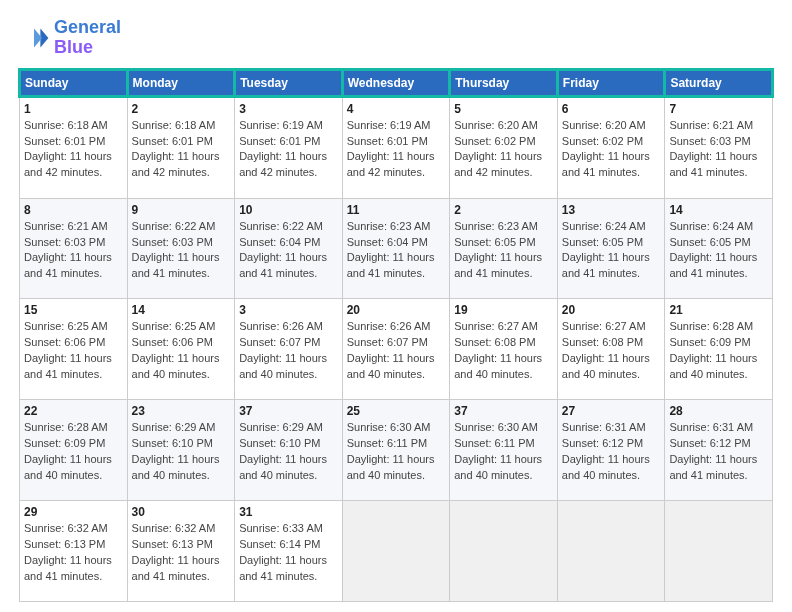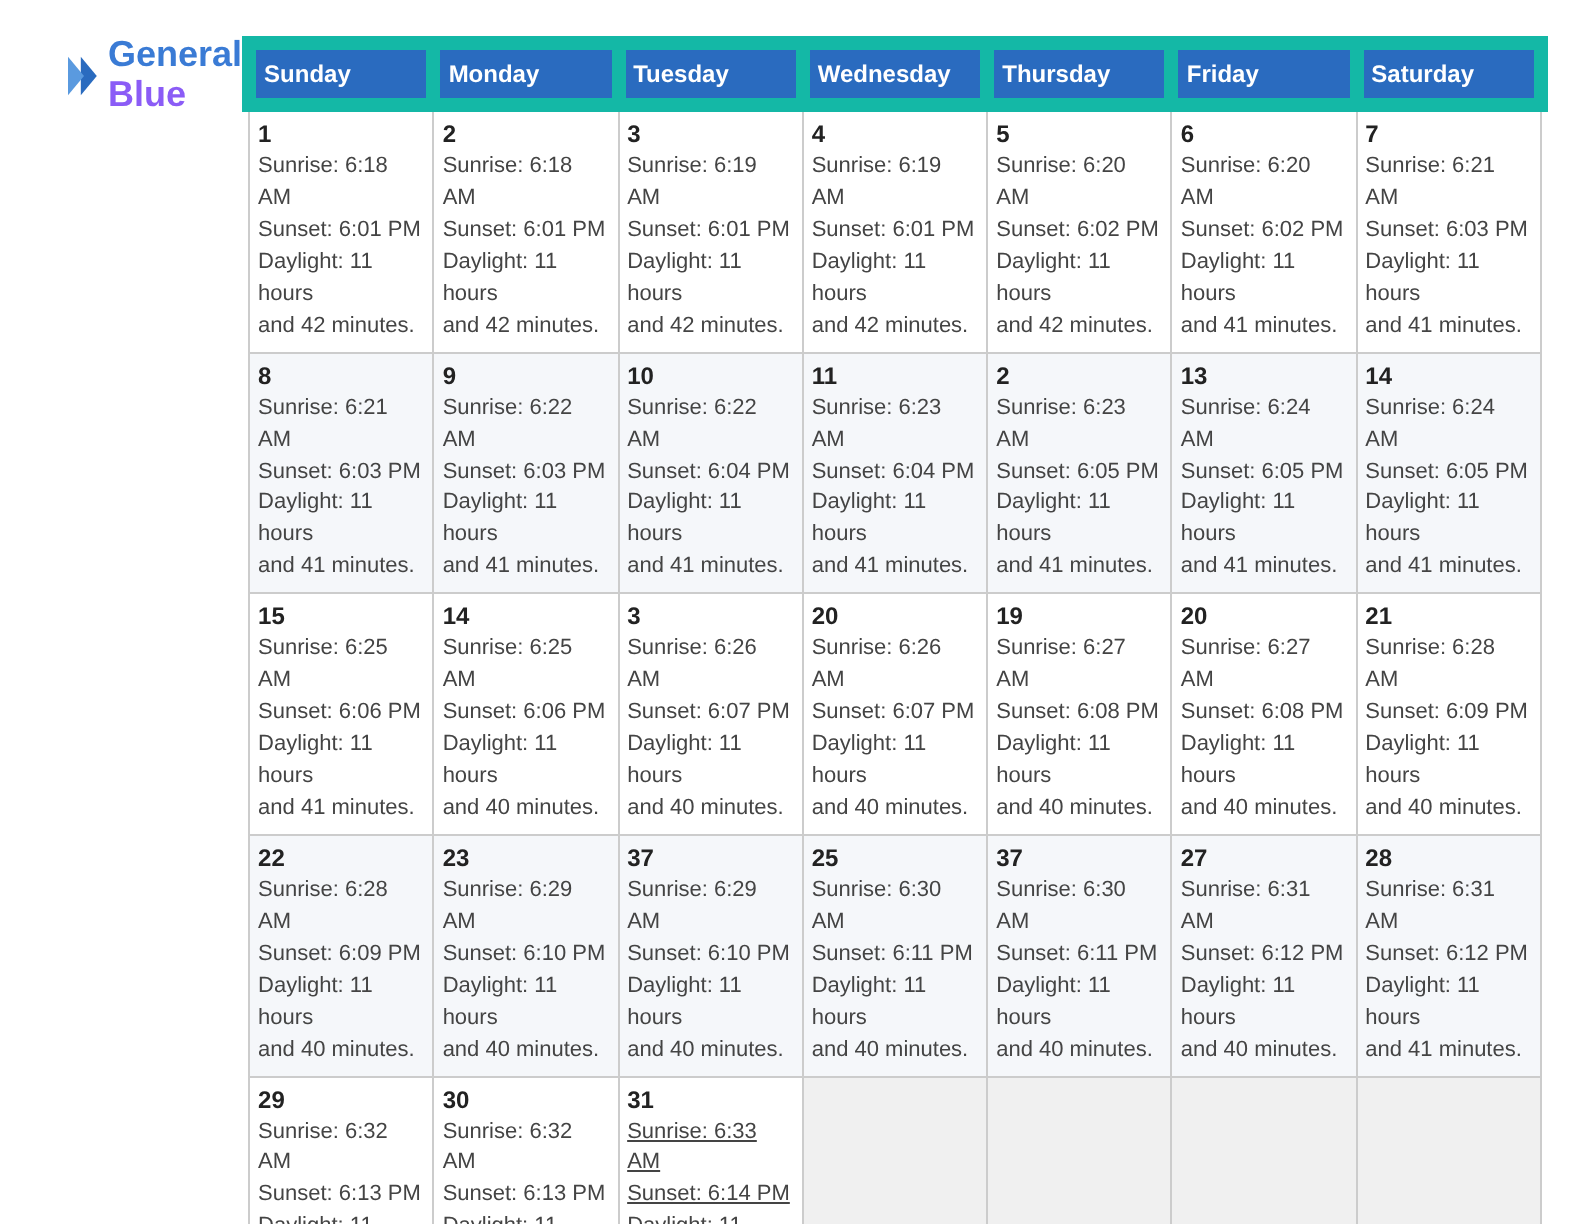--- a/index.html
+++ b/index.html
@@ -8,21 +8,21 @@
       background: #fff;
       width: 792px;
       height: 612px;
       overflow: hidden;
     }
     .page {
       width: 792px;
       height: 612px;
       padding: 18px 18px 10px 18px;
       display: flex;
-      flex-direction: row;
+      flex-direction: column;
     }
     .header {
       display: flex;
       justify-content: space-between;
       align-items: flex-start;
       margin-bottom: 10px;
     }
     .logo {
       display: flex;
       align-items: center;
@@ -59,21 +59,21 @@
       border-collapse: collapse;
       width: 100%;
       table-layout: fixed;
     }
     .calendar thead tr th {
       background: #2a6bbf;
       color: #fff;
       font-size: 12px;
       font-weight: bold;
       padding: 5px 4px;
-      border: 7px solid #14b8a6;
+      border: 3px solid #14b8a6;
       text-align: left;
     }
     .calendar tbody tr td {
       border: 1px solid #ccc;
       vertical-align: top;
       padding: 4px 4px;
       font-size: 9.5px;
       color: #333;
       background: #fff;
       height: 82px;
@@ -345,21 +345,21 @@
           </td>
           <td>
             <span class="day-num">30</span>
             <div class="day-info" style="white-space: pre-line;">Sunrise: 6:32 AM
 Sunset: 6:13 PM
 Daylight: 11 hours
 and 41 minutes.</div>
           </td>
           <td>
             <span class="day-num">31</span>
-            <div class="day-info" style="white-space: pre-line; text-decoration: underline;">Sunrise: 6:33 AM
+            <div class="day-info" style="white-space: pre-line;">Sunrise: 6:33 AM
 Sunset: 6:14 PM
 Daylight: 11 hours
 and 41 minutes.</div>
           </td>
           <td class="empty-cell"></td>
           <td class="empty-cell"></td>
           <td class="empty-cell"></td>
           <td class="empty-cell"></td>
         </tr>
       </tbody>

